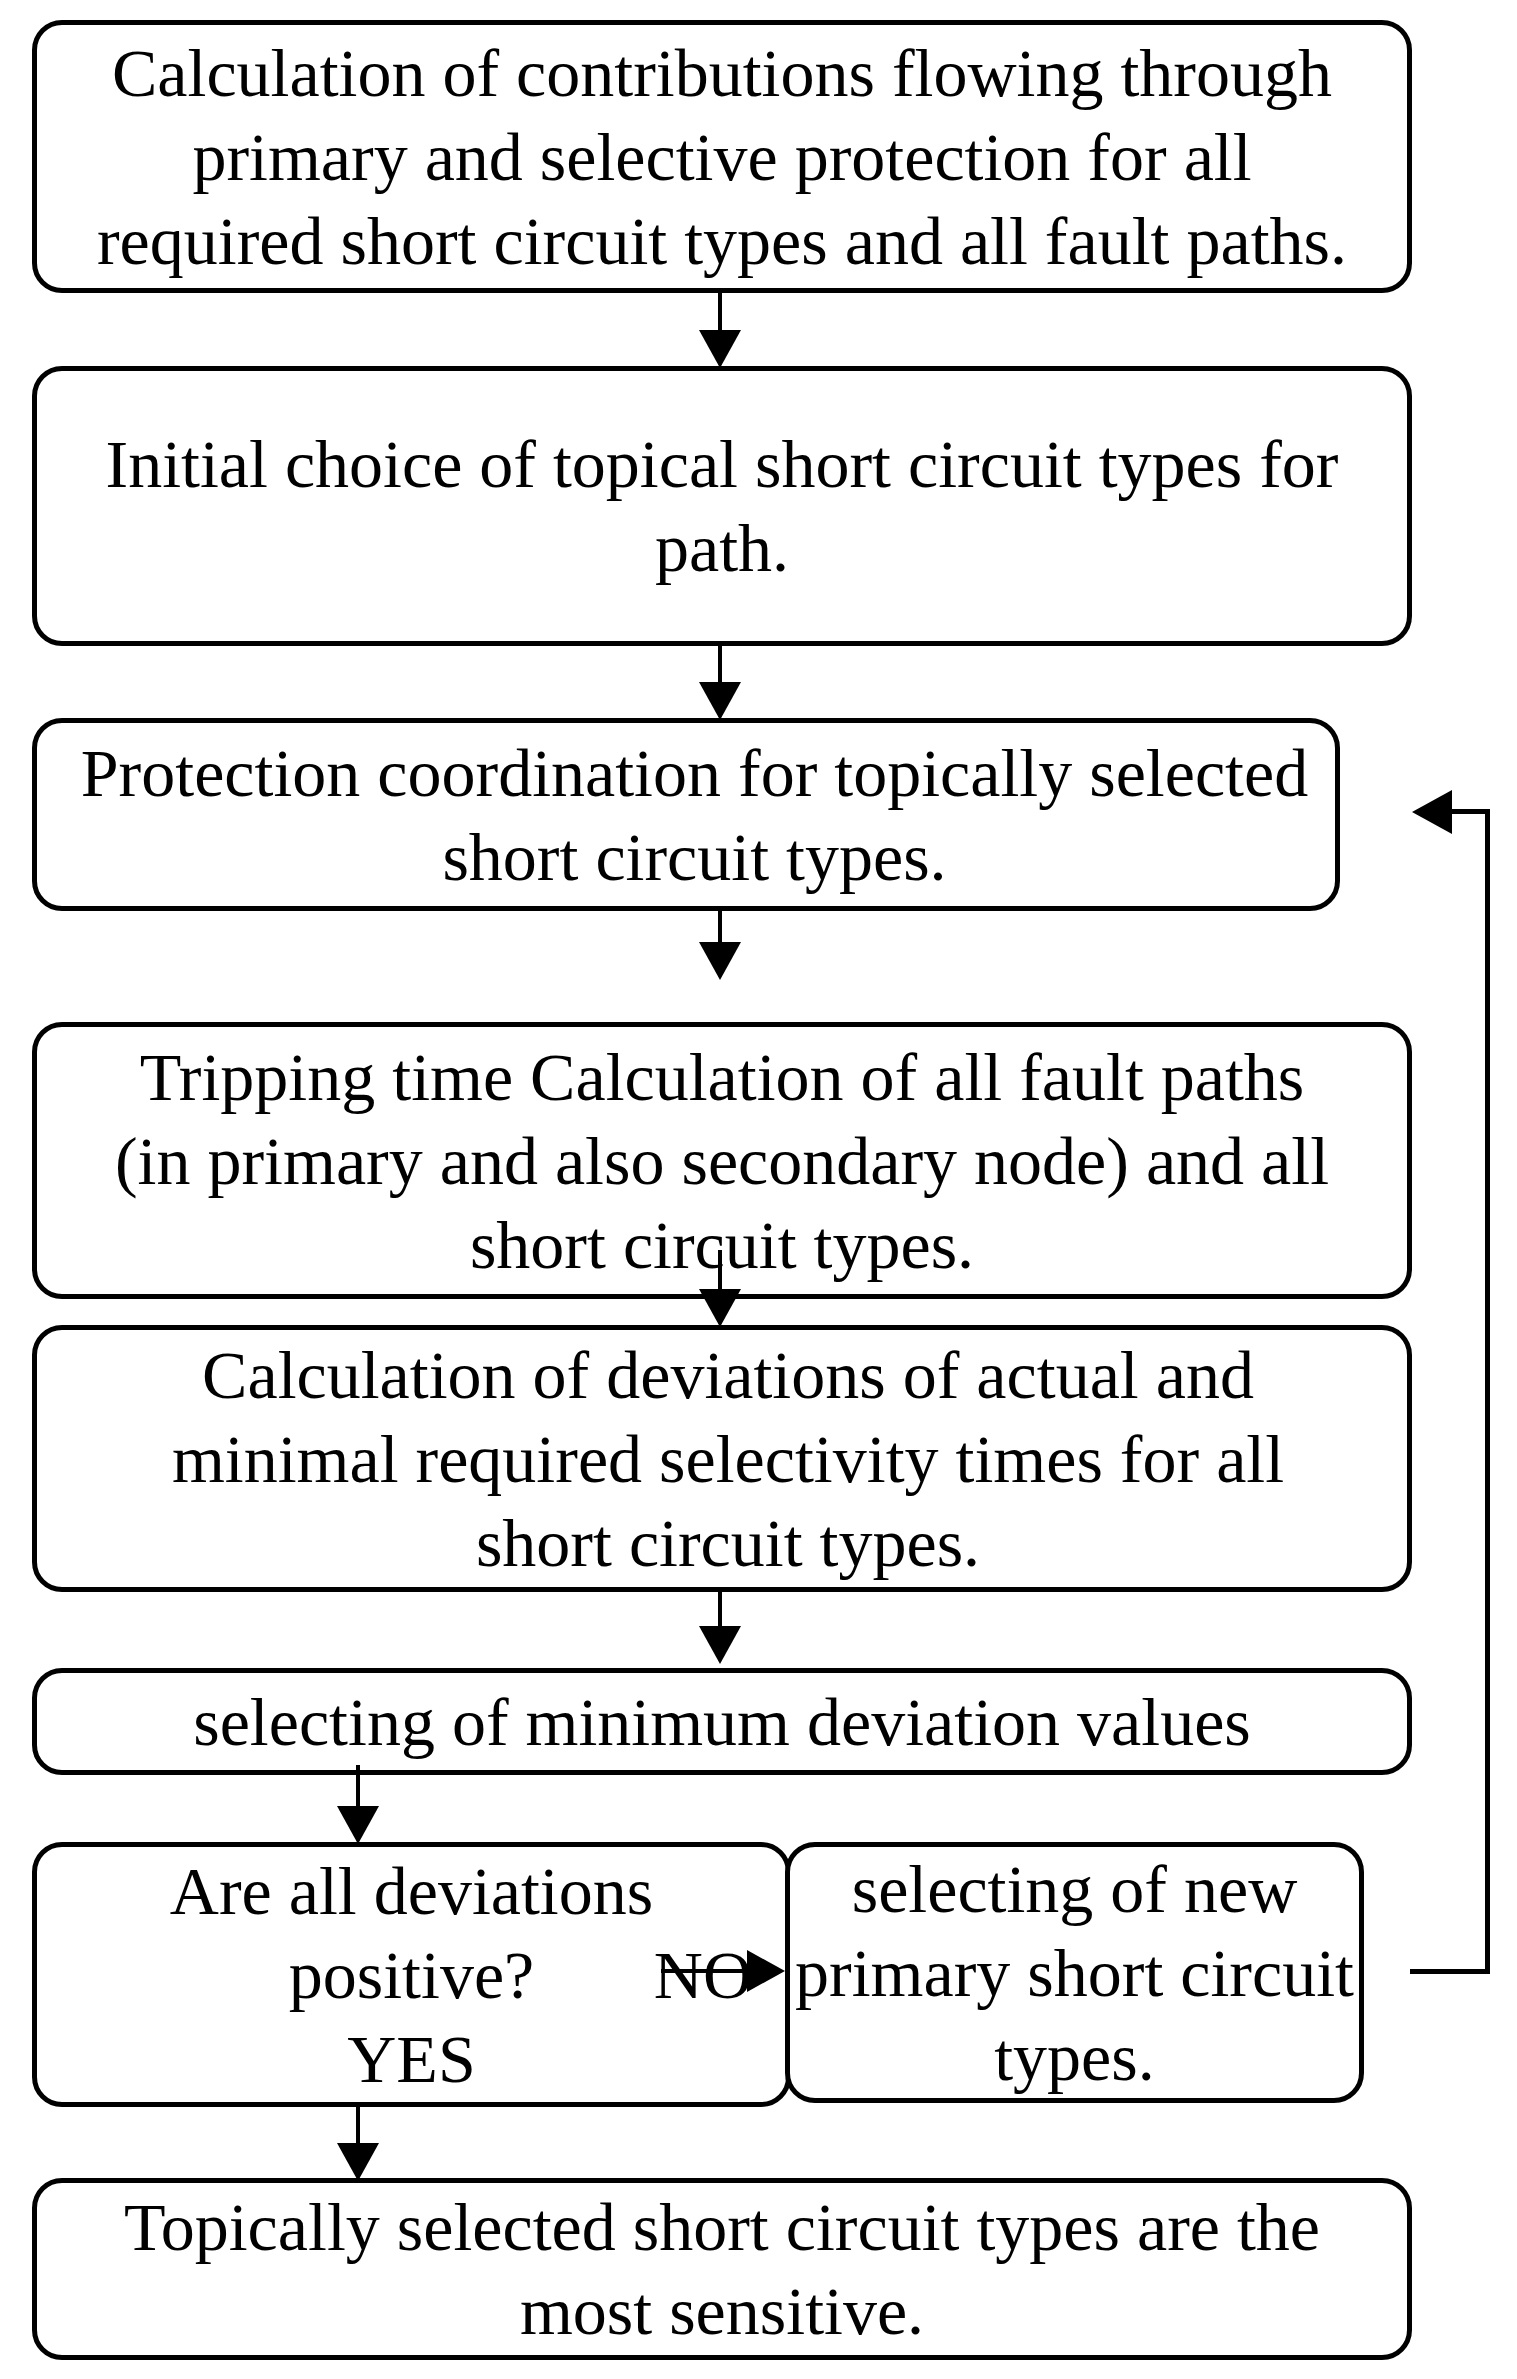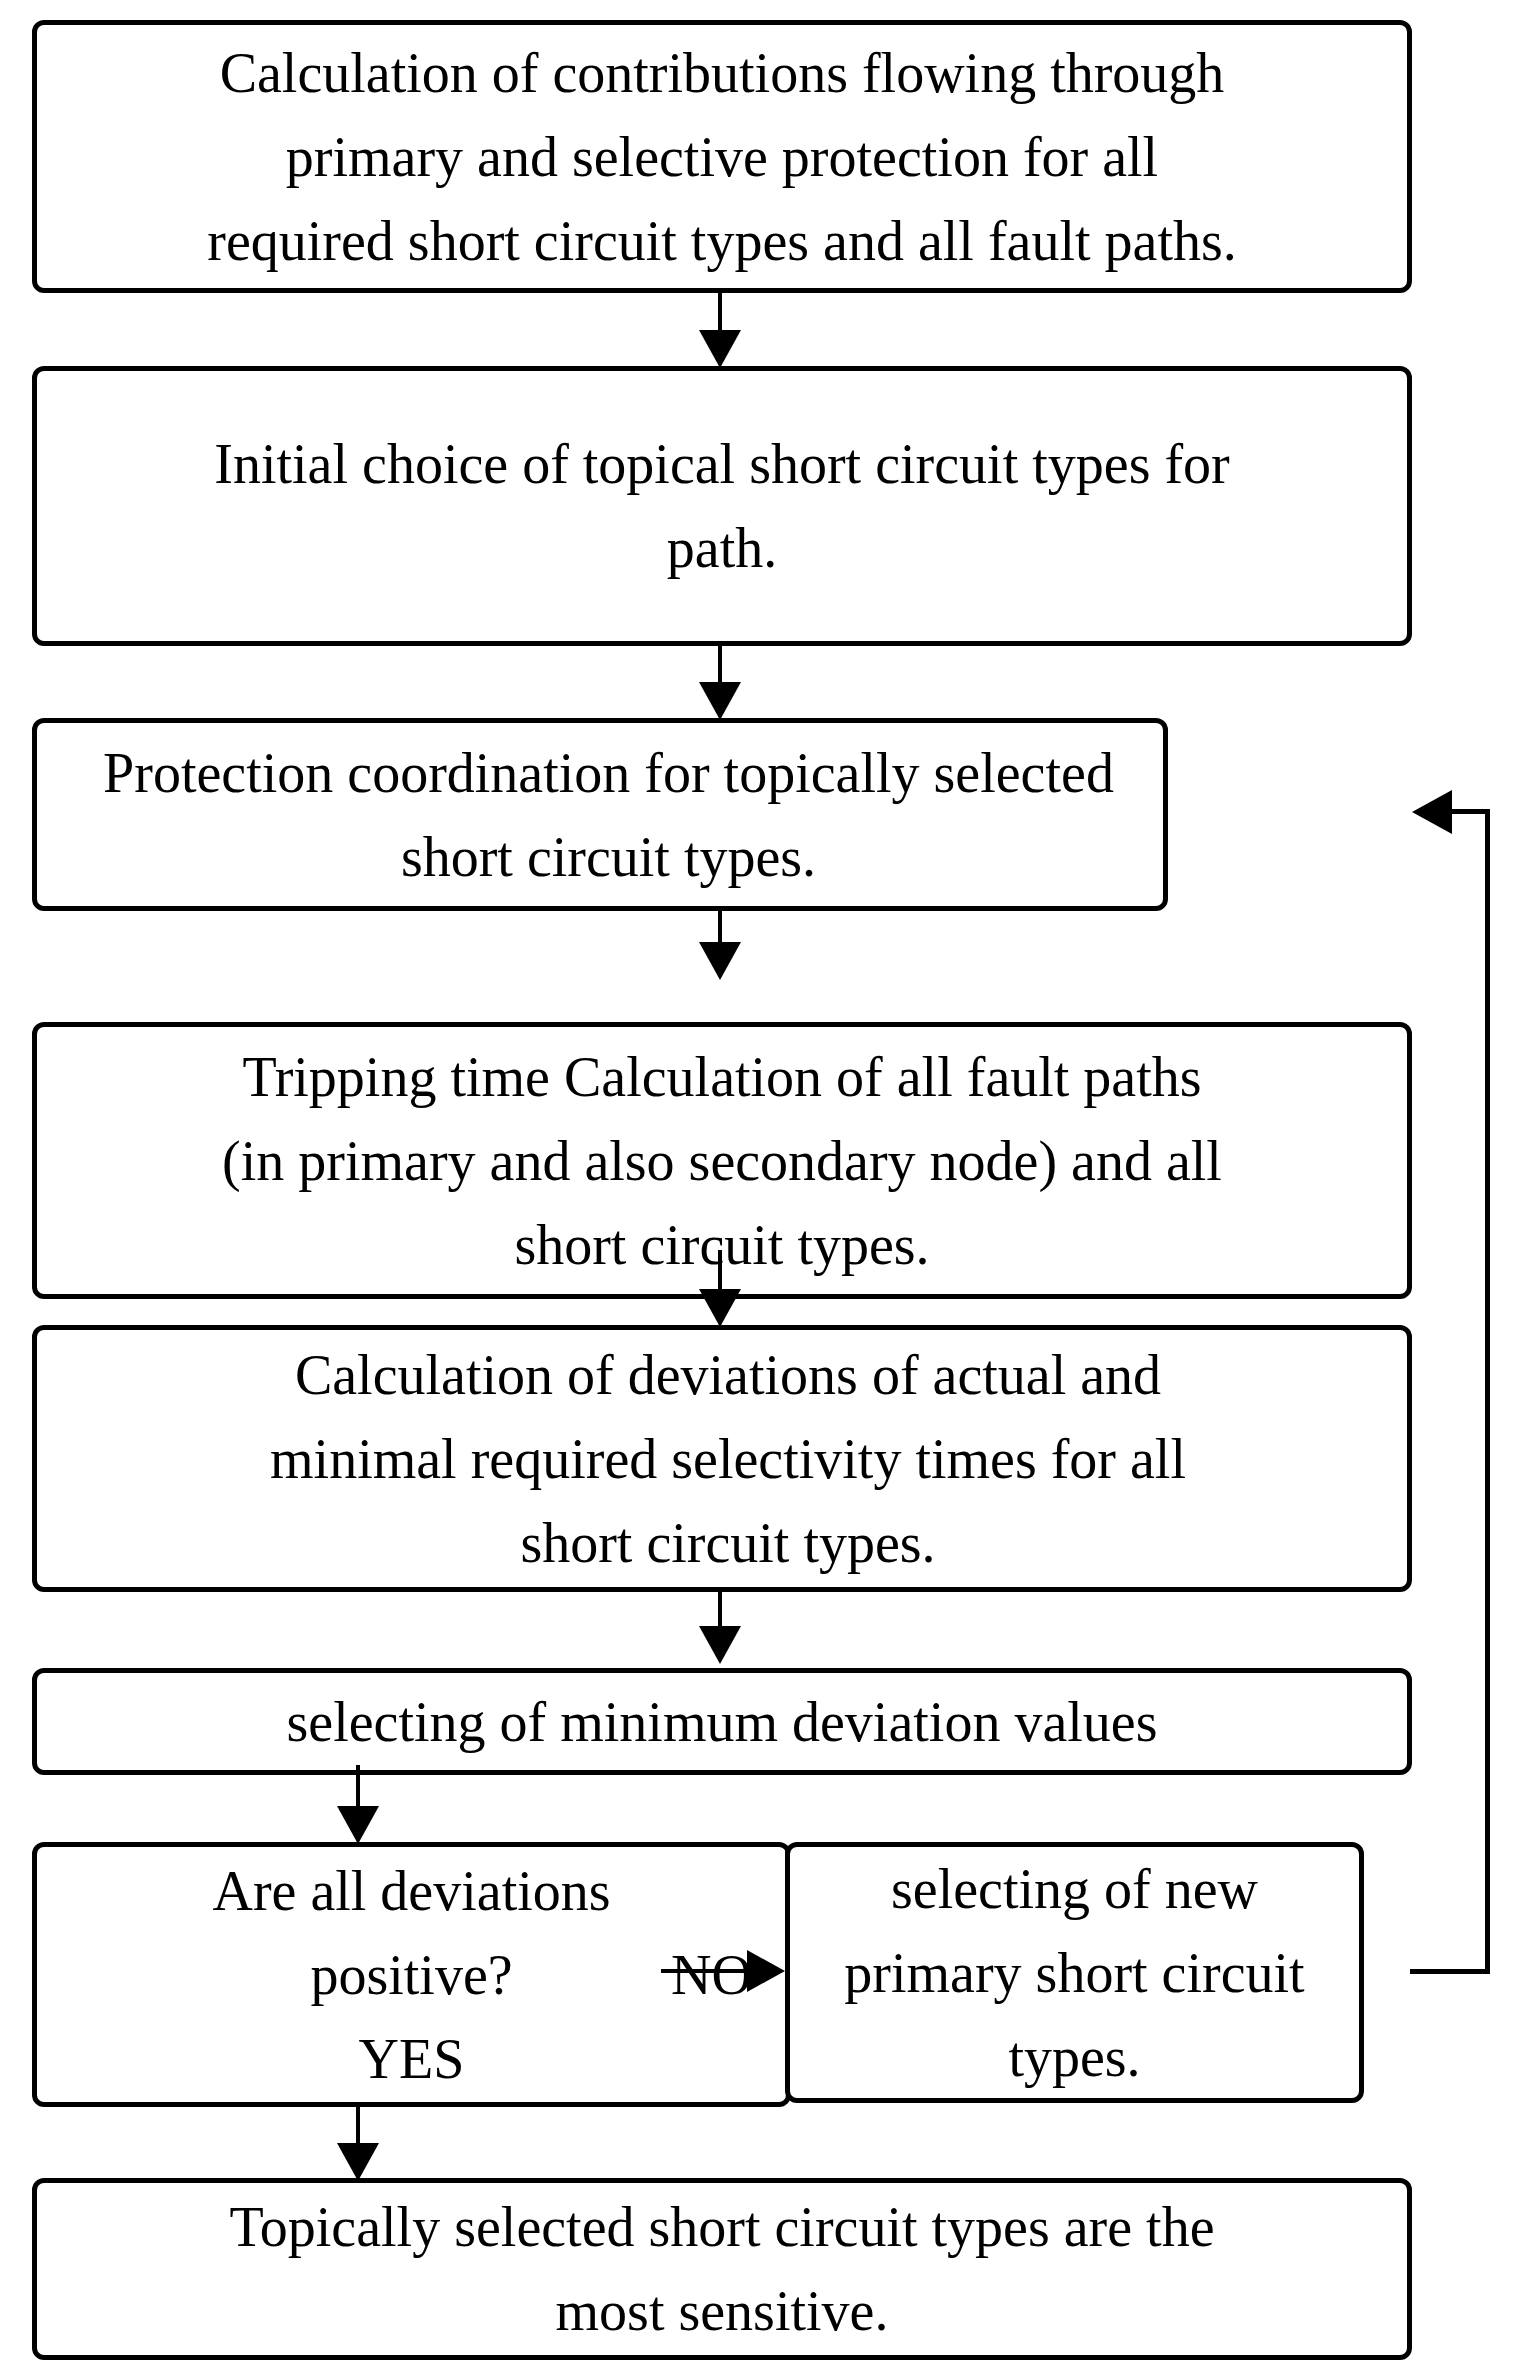--- a/index.html
+++ b/index.html
@@ -13,28 +13,28 @@
     height: 2379px;
     background: #ffffff;
     font-family: "Liberation Serif", "DejaVu Serif", serif;
     color: #000000;
     overflow: hidden;
   }
   .box {
     position: absolute;
     box-sizing: border-box;
     border: 5px solid #000000;
-    border-radius: 12px;
+    border-radius: 30px;
     background: #ffffff;
     display: flex;
     flex-direction: column;
     align-items: center;
     justify-content: center;
     text-align: center;
-    font-size: 56px;
+    font-size: 68px;
     line-height: 84px;
     white-space: nowrap;
   }
   .box .line { display: block; }
   .stem {
     position: absolute;
     background: #000000;
   }
   .head-down {
     position: absolute;
@@ -84,21 +84,21 @@
   <div class="head-down" style="left:699px; top:330px;"></div>
 
   <div class="box" style="left:32px; top:366px; width:1380px; height:280px;">
     <span class="line">Initial choice of topical short circuit types for</span>
     <span class="line">path.</span>
   </div>
 
   <div class="stem" style="left:718px; top:642px; width:4px; height:44px;"></div>
   <div class="head-down" style="left:699px; top:682px;"></div>
 
-  <div class="box" style="left:32px; top:718px; width:1136px; height:193px;padding-left:17px;">
+  <div class="box" style="left:32px; top:718px; width:1308px; height:193px;padding-left:17px;">
     <span class="line">Protection coordination for topically selected</span>
     <span class="line">short circuit types.</span>
   </div>
 
   <div class="stem" style="left:718px; top:906px; width:4px; height:40px;"></div>
   <div class="head-down" style="left:699px; top:942px;"></div>
 
   <div class="box" style="left:32px; top:978px; width:1380px; height:277px;margin-top:44px;">
     <span class="line">Tripping time Calculation of all fault paths</span>
     <span class="line">(in primary and also secondary node) and all</span>

